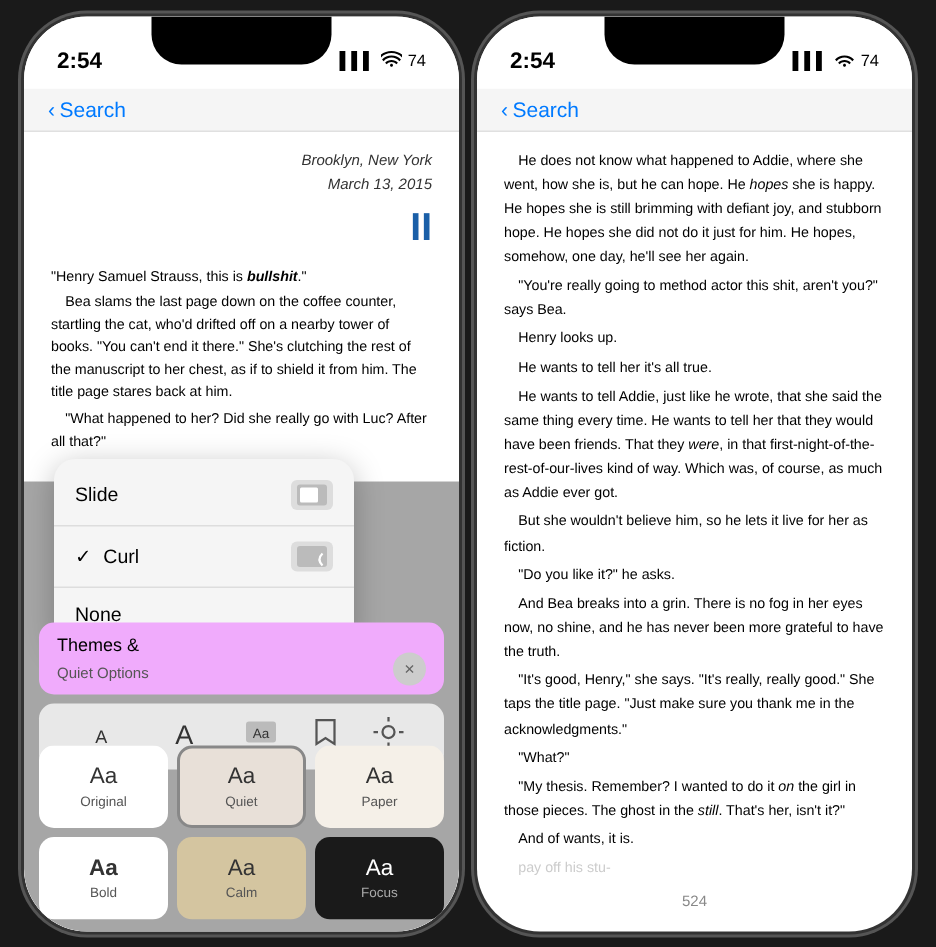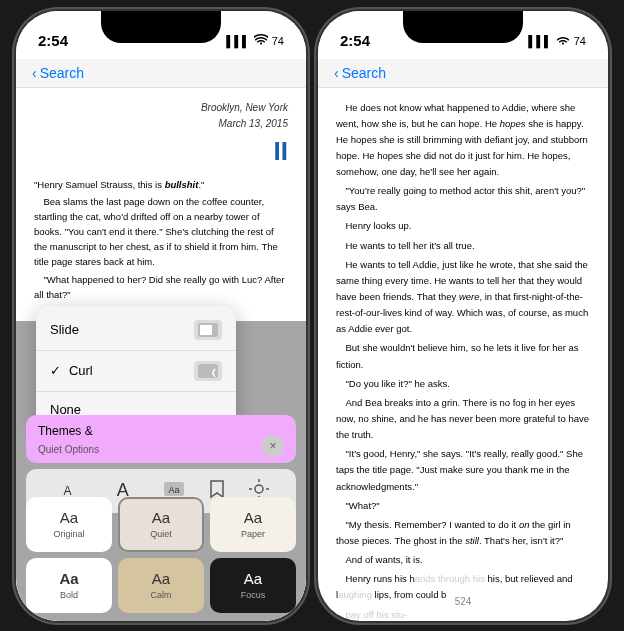--- a/index.html
+++ b/index.html
@@ -421,21 +421,20 @@
         <p>Henry looks up.</p>
         <p>He wants to tell her it's all true.</p>
         <p>He wants to tell Addie, just like he wrote, that she said the same thing every time. He wants to tell her that they would have been friends. That they <span class="italic">were</span>, in that first-night-of-the-rest-of-our-lives kind of way. Which was, of course, as much as Addie ever got.</p>
         <p>But she wouldn't believe him, so he lets it live for her as fiction.</p>
         <p>"Do you like it?" he asks.</p>
         <p>And Bea breaks into a grin. There is no fog in her eyes now, no shine, and he has never been more grateful to have the truth.</p>
         <p>"It's good, Henry," she says. "It's really, really good." She taps the title page. "Just make sure you thank me in the acknowledgments."</p>
         <p>"What?"</p>
         <p>"My thesis. Remember? I wanted to do it <span class="italic">on</span> the girl in those pieces. The ghost in the <span class="italic">still</span>. That's her, isn't it?"</p>
         <p>And of wants, it is.</p>
-        <p>Henry runs his h<span style="color:#ccc;">ands through his</span> his, but relieved and l<span style="color:#ccc;">aughing</span> lips, from could b</p>
         <p><span style="color:#ccc;">pay off his stu-</span></p>
 
       </div>
 
       <div class="page-number">524</div>
     </div>
   </div>
 </div>
 
 </body></html>

